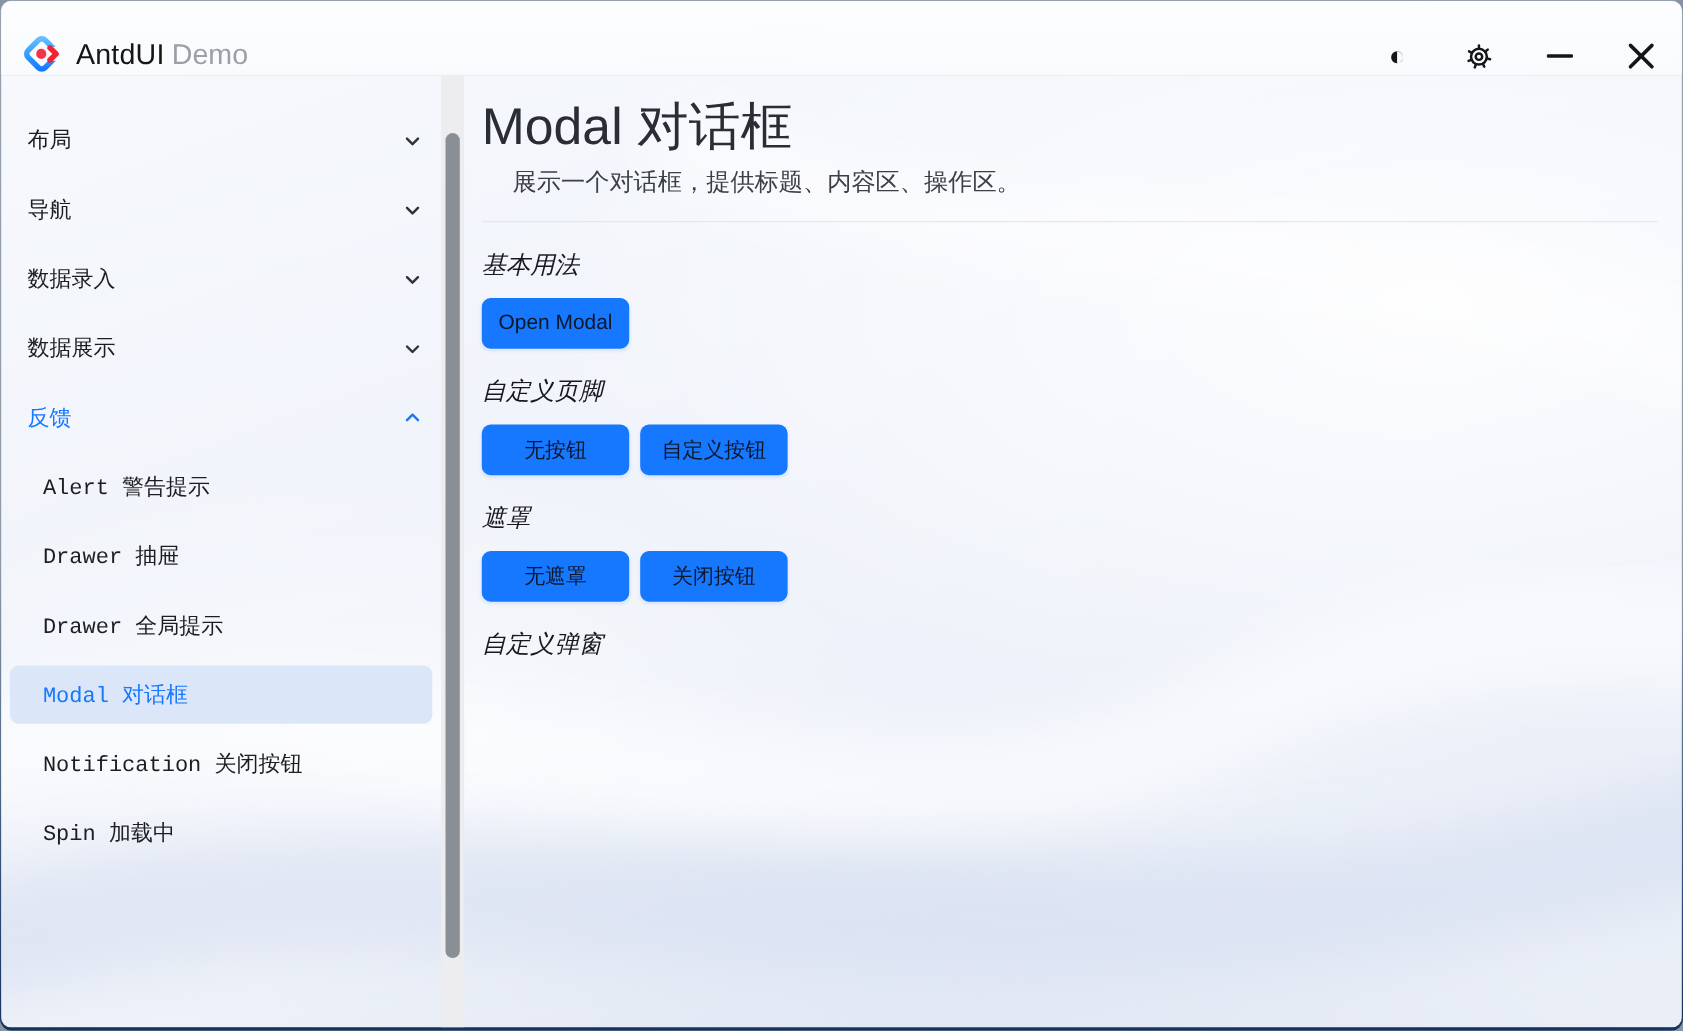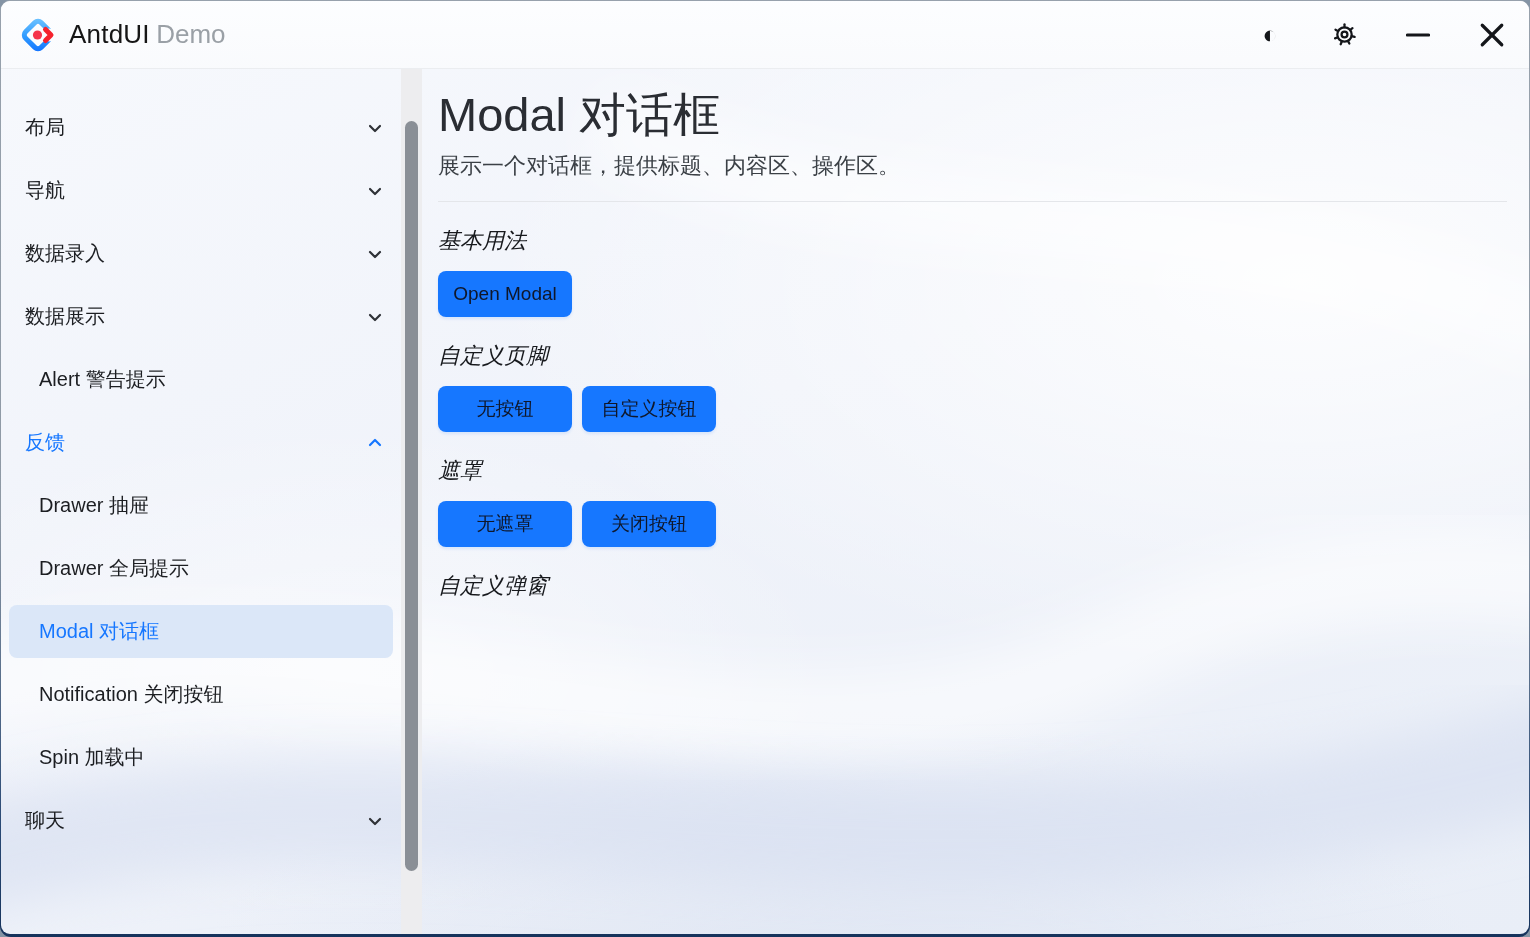--- a/index.html
+++ b/index.html
@@ -25,21 +25,21 @@
       radial-gradient(90% 70% at 85% 30%, rgba(255,255,255,0.85) 0%, rgba(255,255,255,0) 60%),
       radial-gradient(70% 55% at 55% 110%, rgba(221,228,242,0.9) 0%, rgba(221,228,242,0) 62%),
       radial-gradient(55% 45% at 22% 72%, rgba(255,255,255,0.5) 0%, rgba(255,255,255,0) 60%),
       linear-gradient(160deg,#f7f9fd 0%,#f0f3fa 45%,#e9eef7 100%);
   }
   .waves { position:absolute; inset:0; pointer-events:none; z-index:0; }
 
   
   .titlebar {
     position:absolute; left:0; top:0; right:0; height:68px;
-    display:flex; align-items:center;
+    display:flex; align-items:flex-end;
     padding:0 21px 0 18px;
     border-bottom:1px solid #ebedf0;
     background:linear-gradient(180deg, rgba(253,254,255,0.92), rgba(250,251,253,0.85));
     z-index:3;
   }
   .brand { display:flex; align-items:center; gap:12px; }
   .brand-name { font-size:26px; color:#161616; letter-spacing:0.2px; }
   .brand-suffix { font-size:26px; color:#9aa0a6; margin-left:2px; }
   .controls { margin-left:auto; display:flex; align-items:center; gap:42px; }
   .ctrl {
@@ -54,21 +54,21 @@
     padding-top:27px; z-index:2;
   }
   .nav-row {
     position:relative;
     height:63px; display:flex; align-items:center;
     padding:0 16px 0 24px;
     cursor:pointer;
     font-size:20px; color:#1c1e22;
   }
   .nav-row.child { padding-left:38px; }
-  .nav-row .nav-label { position:relative; z-index:1; }
+  .nav-row .nav-label { position:relative; z-index:1;font-family:Liberation Mono, monospace; }
   .nav-row.group-active .nav-label { color:#1677ff; }
   .nav-row.selected .nav-label { color:#1677ff; }
   .nav-row.selected::before {
     content:""; position:absolute; left:8px; right:8px; top:5px; bottom:5px;
     background:#dbe7f8; border-radius:8px; z-index:0;
   }
   .chev { margin-left:auto; width:20px; height:20px; }
   .chev polyline { fill:none; stroke:#2f3237; stroke-width:2.2; stroke-linecap:round; stroke-linejoin:round; }
   .chev.blue polyline { stroke:#1677ff; }
 
@@ -81,21 +81,21 @@
     position:absolute; left:4px; width:13px; top:52px; height:750px;
     background:#8a8f96; border-radius:7px;
   }
 
   
   .main {
     position:absolute; left:421px; top:68px; right:0; bottom:0;
     padding:18px 22px 0 16px; z-index:1;
   }
   .page-title { font-size:47px; font-weight:400; color:#2a2d33; line-height:1.18; }
-  .page-desc { font-size:22px; color:#3b4046; margin-top:9px; }
+  .page-desc { font-size:22px; color:#3b4046; margin-top:9px;margin-left:28px; }
   .divider { height:1px; background:#e4e6ea; margin-top:20px; }
   .section-heading { font-size:22px; font-weight:500; color:#17191d; margin:24px 0 15px;font-style:italic; }
   .btn-row { display:flex; gap:10px; }
   .btn {
     min-width:134px; height:46px; padding:0 14px;
     background:#1677ff; color:#0f172a;
     border:none; border-radius:8px;
     font-family:inherit; font-size:19px;
     display:inline-flex; align-items:center; justify-content:center;
     cursor:pointer;
@@ -193,49 +193,43 @@
         <svg class="chev" viewBox="0 0 20 20">
             <polyline points="5,8 10,13 15,8"></polyline>
           </svg>
       </div>
       <div class="nav-row group">
         <span class="nav-label">数据展示</span>
         <svg class="chev" viewBox="0 0 20 20">
             <polyline points="5,8 10,13 15,8"></polyline>
           </svg>
       </div>
-      <div class="nav-row child">
-        <span class="nav-label">Alert 警告提示</span>
-      </div>
       <div class="nav-row group group-active">
         <span class="nav-label">反馈</span>
         <svg class="chev blue" viewBox="0 0 20 20">
             <polyline points="5,12 10,7 15,12"></polyline>
           </svg>
       </div>
       <div class="nav-row child">
+        <span class="nav-label">Alert 警告提示</span>
+      </div>
+      <div class="nav-row child">
         <span class="nav-label">Drawer 抽屉</span>
       </div>
       <div class="nav-row child">
         <span class="nav-label">Drawer 全局提示</span>
       </div>
       <div class="nav-row child selected">
         <span class="nav-label">Modal 对话框</span>
       </div>
       <div class="nav-row child">
         <span class="nav-label">Notification 关闭按钮</span>
       </div>
       <div class="nav-row child">
         <span class="nav-label">Spin 加载中</span>
-      </div>
-      <div class="nav-row group">
-        <span class="nav-label">聊天</span>
-        <svg class="chev" viewBox="0 0 20 20">
-            <polyline points="5,8 10,13 15,8"></polyline>
-          </svg>
       </div>
     </nav>
 
     <div class="scroll-strip">
       <div class="scroll-thumb"></div>
     </div>
 
     <main class="main">
       <h1 class="page-title">Modal 对话框</h1>
       <p class="page-desc">展示一个对话框，提供标题、内容区、操作区。</p>

